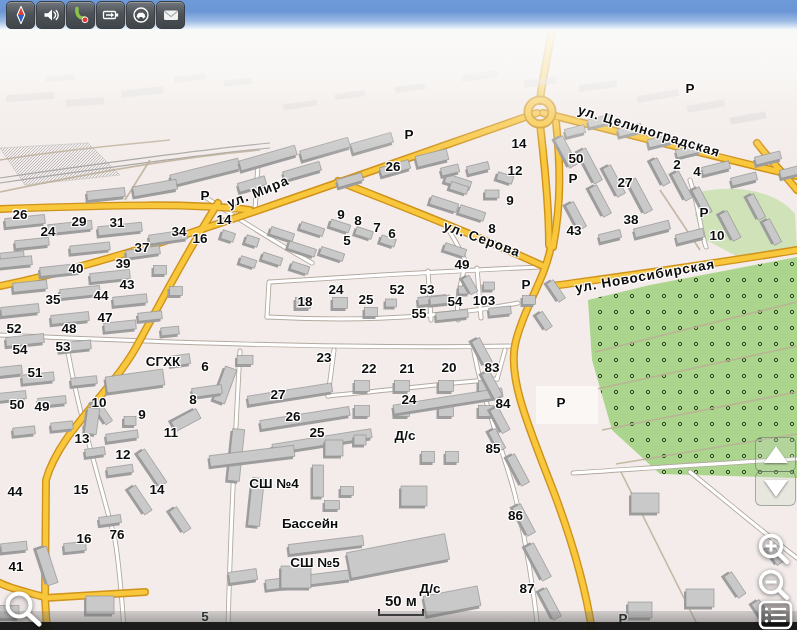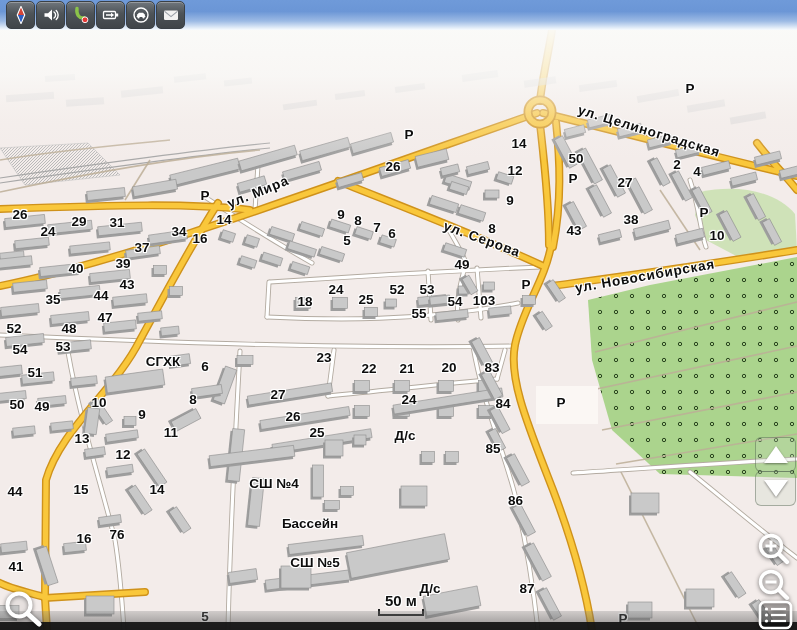--- a/index.html
+++ b/index.html
@@ -913,21 +913,21 @@
       <span class="mlabel" style="left: 526px; top: 284px;">Р</span>
       <span class="mlabel" style="left: 163px; top: 361px;">СГХК</span>
       <span class="mlabel" style="left: 205px; top: 366px;">6</span>
       <span class="mlabel" style="left: 316px; top: 357px; margin-left: 8px;">23</span>
       <span class="mlabel" style="left: 369px; top: 368px;">22</span>
       <span class="mlabel" style="left: 407px; top: 368px;">21</span>
       <span class="mlabel" style="left: 449px; top: 367px;">20</span>
       <span class="mlabel" style="left: 492px; top: 367px;">83</span>
       <span class="mlabel" style="left: 503px; top: 403px;">84</span>
       <span class="mlabel" style="left: 493px; top: 448px;">85</span>
-      <span class="mlabel" style="left: 510px; top: 500px; padding-left: 11px;">86</span>
+      <span class="mlabel" style="left: 510px; top: 515px; padding-left: 11px;">86</span>
       <span class="mlabel" style="left: 527px; top: 588px;">87</span>
       <span class="mlabel" style="left: 561px; top: 402px;">Р</span>
       <span class="mlabel" style="left: 278px; top: 394px;">27</span>
       <span class="mlabel" style="left: 293px; top: 416px;">26</span>
       <span class="mlabel" style="left: 317px; top: 432px;">25</span>
       <span class="mlabel" style="left: 409px; top: 399px;">24</span>
       <span class="mlabel" style="left: 405px; top: 435px;">Д/с</span>
       <span class="mlabel" style="left: 99px; top: 402px;">10</span>
       <span class="mlabel" style="left: 142px; top: 414px;">9</span>
       <span class="mlabel" style="left: 193px; top: 399px;">8</span>

